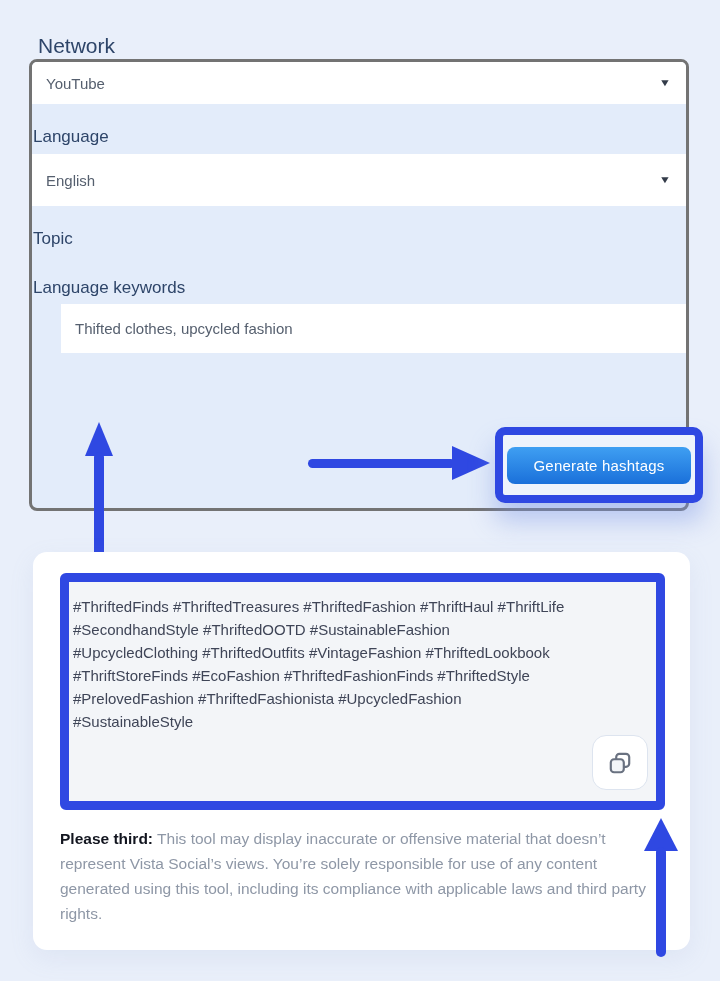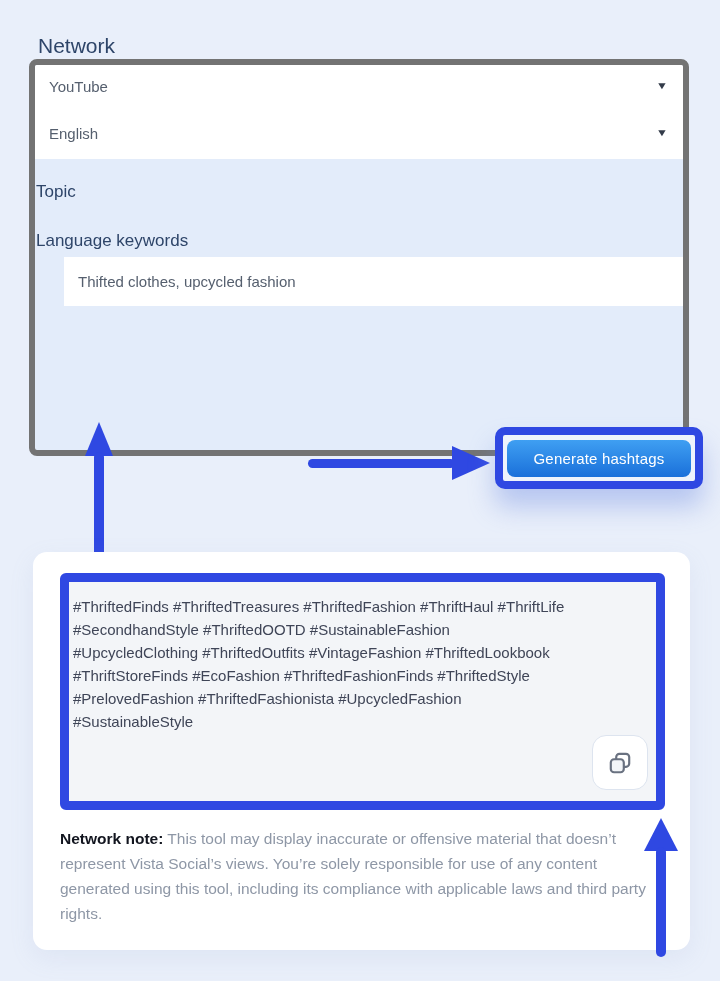--- a/index.html
+++ b/index.html
@@ -11,22 +11,22 @@
     overflow:hidden;
   }
   .abs { position:absolute; }
 
   
   .network-label {
     left:38px; top:34px;
     font-size:21px; font-weight:500; color:#2e4569;
   }
   .form-box {
-    left:29px; top:59px; width:660px; height:397px;
-    border:6px solid #737373; border-radius:8px;
+    left:29px; top:59px; width:660px; height:452px;
+    border:3px solid #737373; border-radius:8px;
     background:#e3ecfa; overflow:hidden;
   }
   .field-row {
     background:#ffffff; display:flex; align-items:center;
     padding:0 16px 0 14px; width:100%;
     font-size:15px; color:#555f6e;
   }
   .field-row .val { flex:1 1 auto; }
   .caret {
     font-size:10px; color:#333b49; line-height:1;
@@ -60,21 +60,21 @@
   }
   .up1-head { left:85px;  top:422px; }
   .up1-shaft{ left:94px;  top:452px; height:110px; }
   .h-shaft  { left:308px; top:459px; width:147px; }
   .h-head   { left:452px; top:446px; }
   .up2-head { left:644px; top:818px; }
   .up2-shaft{ left:656px; top:847px; height:110px; }
 
   
   .gen-box {
-    left:495px; top:427px; width:208px; height:62px;
+    left:495px; top:427px; width:208px; height:76px;
     border:8px solid #2f48e2; border-radius:10px;
     display:flex; align-items:center; justify-content:center;
     box-shadow:0 18px 26px rgba(121,149,229,0.45);
     background:#eef3fc;
   }
   .gen-btn {
     width:184px; height:37px; border:none; border-radius:8px;
     background:linear-gradient(180deg,#3f9ff2 0%,#1a70da 100%);
     color:#ffffff; font-size:15px; font-weight:500;
     font-family:inherit; letter-spacing:0.2px; cursor:pointer;
@@ -110,20 +110,21 @@
 </head>
 <body>
 
 <div class="abs network-label">Network</div>
 
 <div class="abs form-box">
   <div class="field-row h-r1">
     <span class="val">YouTube</span>
     <span class="caret">▼</span>
   </div>
+  <div class="band h-b1">Language</div>
   <div class="field-row h-r2">
     <span class="val">English</span>
     <span class="caret">▼</span>
   </div>
   <div class="band h-b2">Topic</div>
   <div class="band h-b3">Language keywords</div>
   <div class="field-row h-r4">
     <span class="val">Thifted clothes, upcycled fashion</span>
   </div>
 </div>
@@ -149,16 +150,16 @@
 #SustainableStyle</div>
 </div>
 
 <div class="abs copy-btn">
   <svg width="26" height="26" viewBox="0 0 24 24">
     <rect x="8.5" y="3.5" width="12" height="12" rx="3" fill="none" stroke="#697180" stroke-width="2"></rect>
     <rect x="3.5" y="8.5" width="12" height="12" rx="3" fill="#f3f5f8" stroke="#697180" stroke-width="2"></rect>
   </svg>
 </div>
 
-<p class="abs note"><b>Network note:</b><span> This tool may display inaccurate or offensive material that doesn’t represent Vista Social’s views. You’re solely responsible for use of any content generated using this tool, including its compliance with applicable laws and third party rights.</span></p>
+<p class="abs note"><b>Please third:</b><span> This tool may display inaccurate or offensive material that doesn’t represent Vista Social’s views. You’re solely responsible for use of any content generated using this tool, including its compliance with applicable laws and third party rights.</span></p>
 
 <div class="abs arr-head-up2 up2-head"></div>
 <div class="abs arr-shaft-v up2-shaft"></div>
 
 </body></html>

